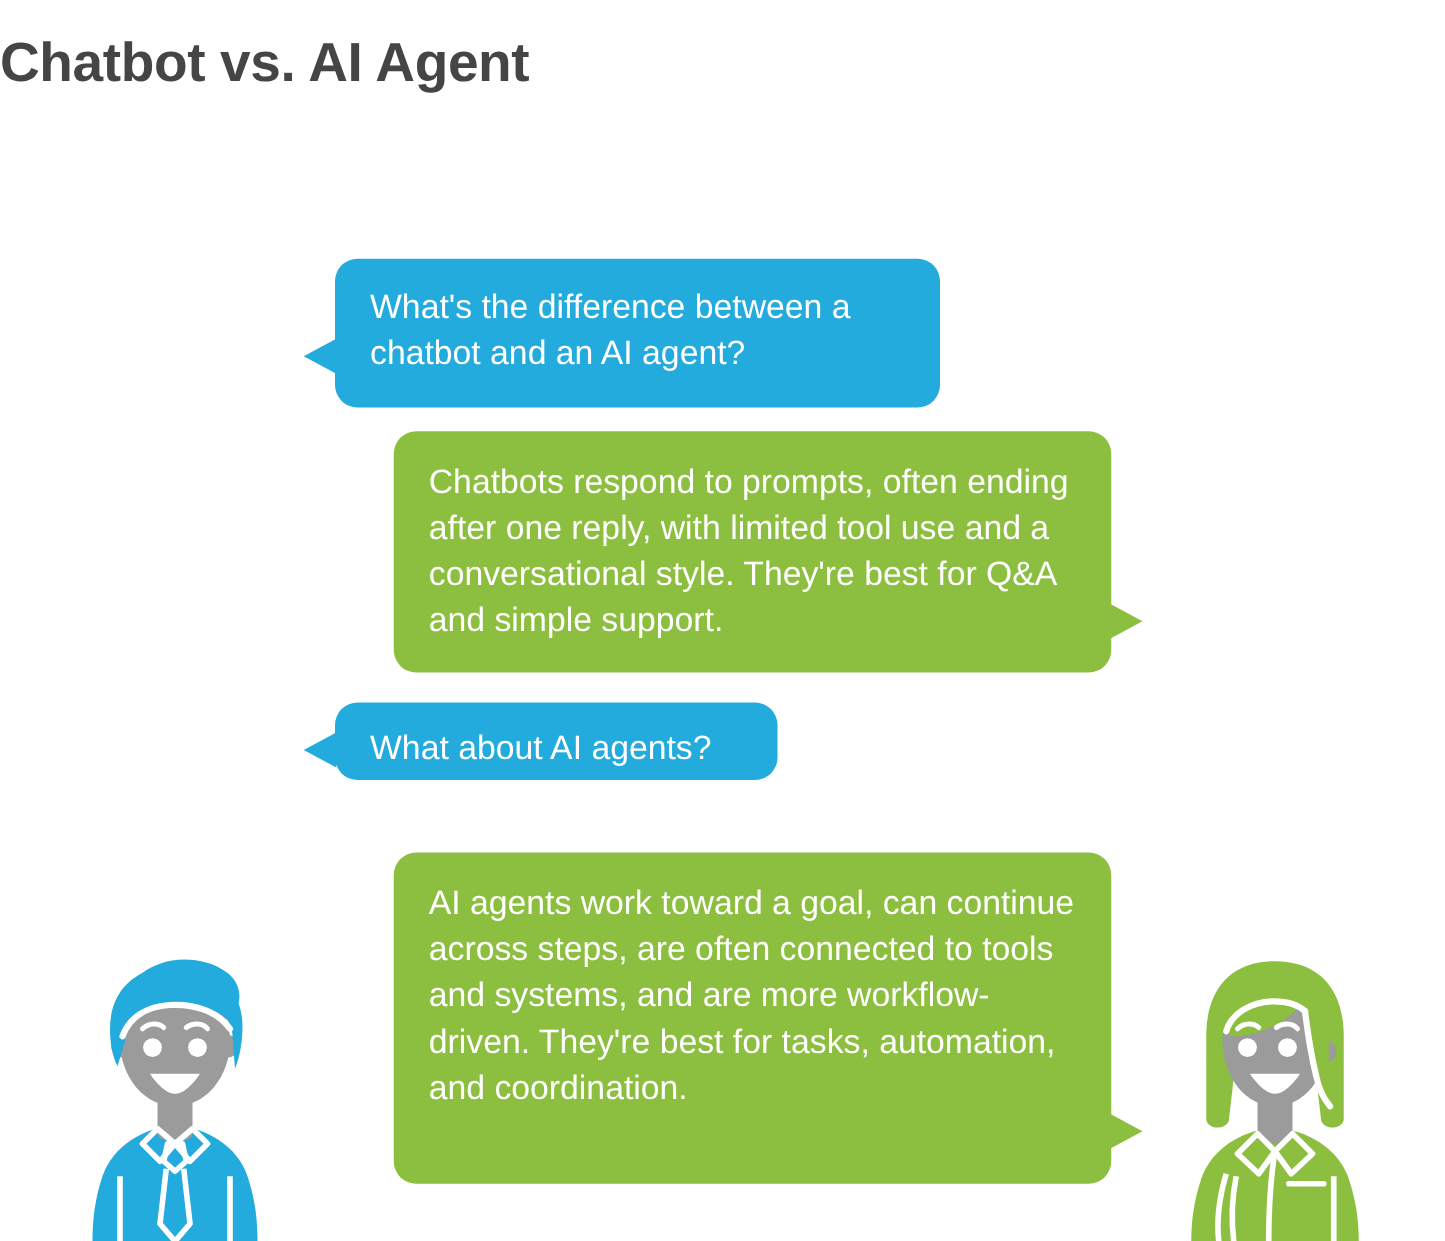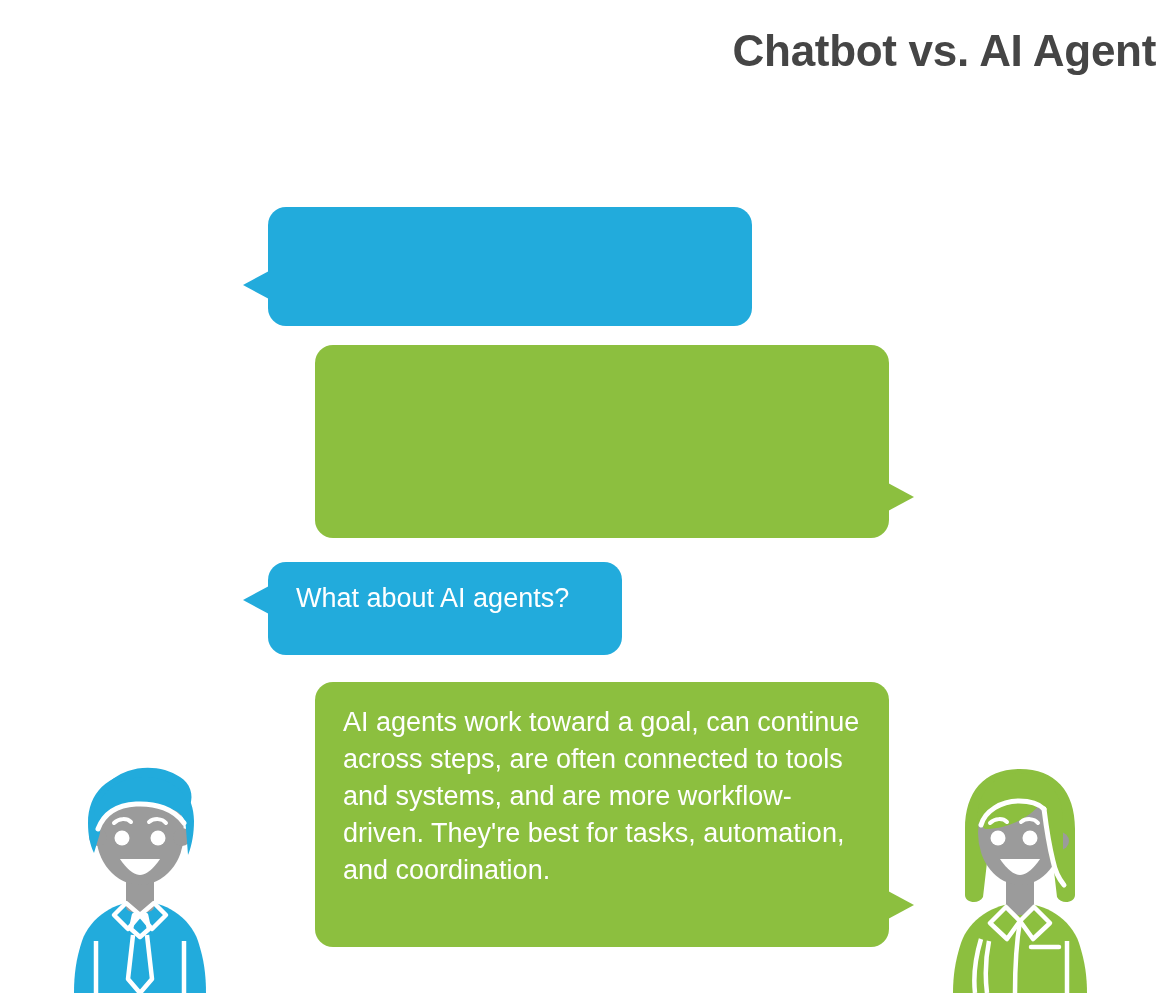--- a/index.html
+++ b/index.html
@@ -14,21 +14,21 @@
     overflow: hidden;
     font-family: "Liberation Sans", sans-serif;
     -webkit-font-smoothing: antialiased;
   }
 
   #page-title {
     position: absolute;
     left: 0;
     top: 26px;
     width: 1156px;
-    text-align: right;
+    text-align: left;
     font-size: 44px;
     font-weight: bold;
     color: #454545;
     letter-spacing: -0.3px;
   }
 
   
   .bubble {
     position: absolute;
     box-sizing: border-box;
@@ -74,21 +74,21 @@
 
   #bubble-a1 {
     left: 315px; top: 345px;
     width: 574px; height: 193px;
     padding: 22px 22px 0 28px;
   }
   #bubble-a1 .tail-right { top: 138px; }
 
   #bubble-q2 {
     left: 268px; top: 562px;
-    width: 354px; height: 93px;
+    width: 354px; height: 62px;
     padding: 18px 26px 0 28px;
   }
   #bubble-q2 .tail-left { top: 24px; }
 
   #bubble-a2 {
     left: 315px; top: 682px;
     width: 574px; height: 265px;
     padding: 22px 22px 0 28px;
   }
   #bubble-a2 .tail-right { top: 209px; }
@@ -101,24 +101,26 @@
   #avatar-male { left: 70px; width: 140px; height: 268px; }
   #avatar-female { left: 945px; width: 150px; height: 268px; }
 </style>
 </head>
 <body>
 
 <div id="page-title">Chatbot vs. AI Agent</div>
 
 <div class="bubble bubble-blue" id="bubble-q1">
   <span class="tail tail-left"></span>
+  <span class="txt">What's the difference between a chatbot and an AI agent?</span>
 </div>
 
 <div class="bubble bubble-green" id="bubble-a1">
   <span class="tail tail-right"></span>
+  <span class="txt">Chatbots respond to prompts, often ending after one reply, with limited tool use and a conversational style. They're best for Q&amp;A and simple support.</span>
 </div>
 
 <div class="bubble bubble-blue" id="bubble-q2">
   <span class="tail tail-left"></span>
   <span class="txt">What about AI agents?</span>
 </div>
 
 <div class="bubble bubble-green" id="bubble-a2">
   <span class="tail tail-right"></span>
   <span class="txt">AI agents work toward a goal, can continue across steps, are often connected to tools and systems, and are more workflow-driven. They're best for tasks, automation, and coordination.</span>

